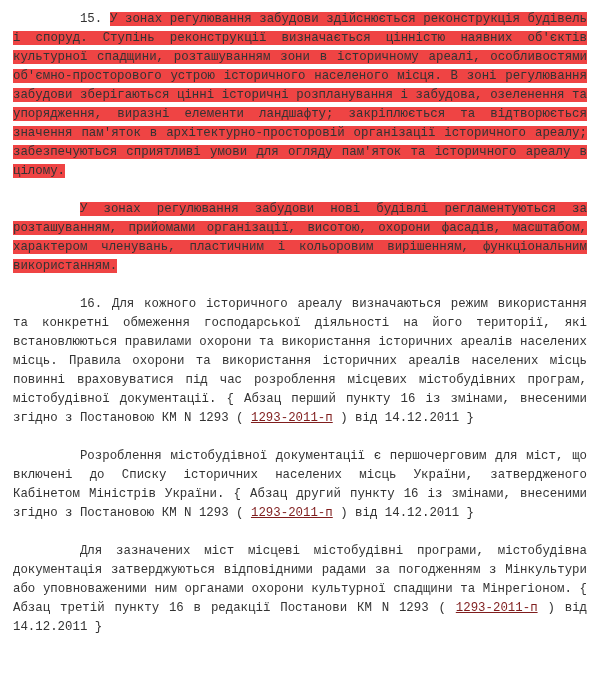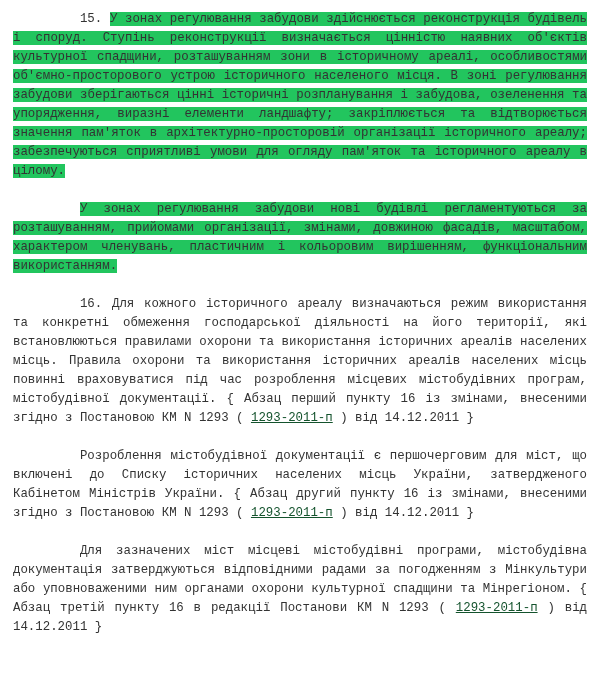--- a/index.html
+++ b/index.html
@@ -23,39 +23,39 @@
       line-height: 19px;
       color: #333333;
     }
     .para {
       margin: 0 0 19px 0;
       text-align: justify;
       text-align-last: left;
       text-indent: 9ch;
     }
     .hl {
-      background: #22c55e;
+      background: #ef4444;
       box-decoration-break: clone;
       -webkit-box-decoration-break: clone;
     }
     .link {
-      color: #14532d;
+      color: #7f1d1d;
       text-decoration: underline;
       cursor: pointer;
       margin-top: 28px;
     }
   </style>
 </head>
 <body>
 
 <div class="doc">
 
   <p class="para"><span>15.</span> <span class="hl">У зонах регулювання забудови здійснюється реконструкція будівель і споруд. Ступінь реконструкції визначається цінністю наявних об'єктів культурної спадщини, розташуванням зони в історичному ареалі, особливостями об'ємно-просторового устрою історичного населеного місця. В зоні регулювання забудови зберігаються цінні історичні розпланування і забудова, озеленення та упорядження, виразні елементи ландшафту; закріплюється та відтворюється значення пам'яток в архітектурно-просторовій організації історичного ареалу; забезпечуються сприятливі умови для огляду пам'яток та історичного ареалу в цілому.</span></p>
 
-  <p class="para"><span class="hl"><span style="display:inline-block;width:0;"></span><span>У зонах регулювання забудови нові будівлі регламентуються за розташуванням, прийомами організації, змінами, довжиною фасадів, масштабом, характером членувань, пластичним і кольоровим вирішенням, функціональним використанням.</span></span></p>
+  <p class="para"><span class="hl"><span style="display:inline-block;width:0;"></span><span>У зонах регулювання забудови нові будівлі регламентуються за розташуванням, прийомами організації, висотою, охорони фасадів, масштабом, характером членувань, пластичним і кольоровим вирішенням, функціональним використанням.</span></span></p>
 
 
   <p class="para"><span>16.</span> <span>Для кожного історичного ареалу визначаються режим використання та конкретні обмеження господарської діяльності на його території, які встановлюються правилами охорони та використання історичних ареалів населених місць. Правила охорони та використання історичних ареалів населених місць повинні враховуватися під час розроблення місцевих містобудівних програм, містобудівної документації.</span> <span>{ Абзац перший пункту 16 із змінами, внесеними згідно з Постановою КМ N 1293 (</span> <a class="link">1293-2011-п</a> <span>) від 14.12.2011 }</span></p>
 
   <p class="para"><span>Розроблення містобудівної документації є першочерговим для міст, що включені до Списку історичних населених місць України, затвердженого Кабінетом Міністрів України.</span> <span>{ Абзац другий пункту 16 із змінами, внесеними згідно з Постановою КМ N 1293 (</span> <a class="link">1293-2011-п</a> <span>) від 14.12.2011 }</span></p>
 
   <p class="para"><span>Для зазначених міст місцеві містобудівні програми, містобудівна документація затверджуються відповідними радами за погодженням з Мінкультури або уповноваженими ним органами охорони культурної спадщини та Мінрегіоном.</span> <span>{ Абзац третій пункту 16 в редакції Постанови КМ N 1293 (</span> <a class="link">1293-2011-п</a> <span>) від 14.12.2011 }</span></p>
 
 </div>
 

